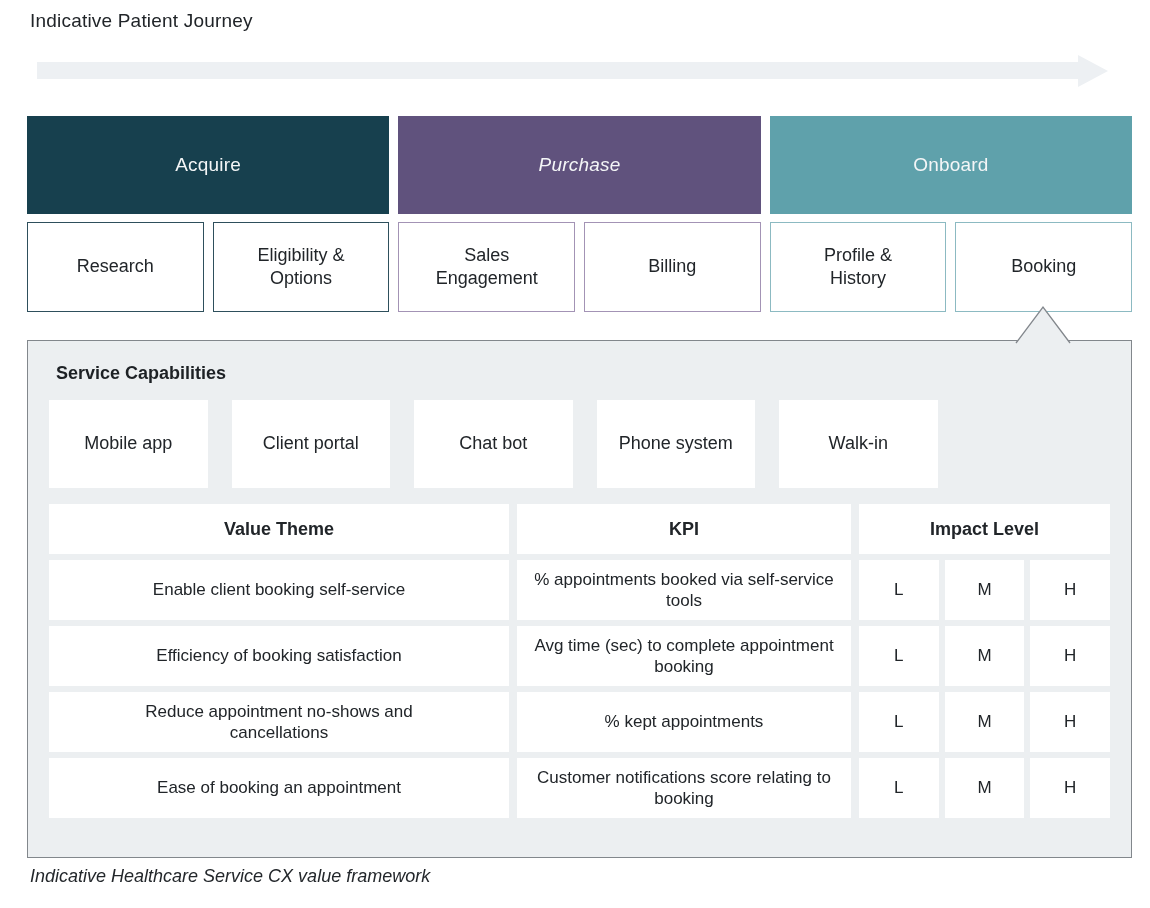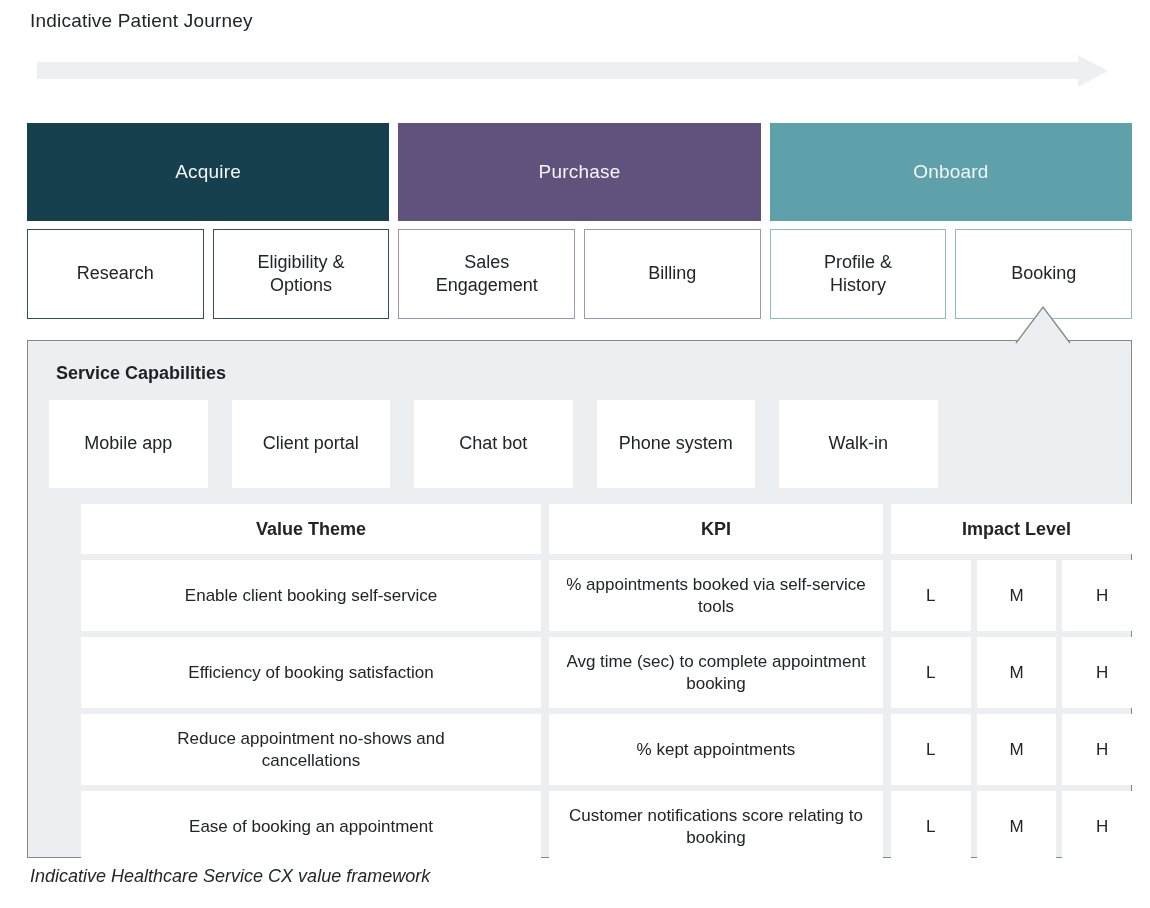--- a/index.html
+++ b/index.html
@@ -6,39 +6,39 @@
   .page{
     position:relative;width:1150px;height:908px;background:#ffffff;overflow:hidden;
     font-family:"Liberation Sans","DejaVu Sans",sans-serif;color:#212529;
   }
   .title{position:absolute;left:30px;top:10px;font-size:19px;letter-spacing:.2px;}
   
   .arrow-bar{position:absolute;left:37px;top:62px;width:1043px;height:17px;background:#edf0f3;}
   .arrow-head{position:absolute;left:1078px;top:54.5px;width:0;height:0;
     border-top:16px solid transparent;border-bottom:16px solid transparent;border-left:30px solid #edf0f3;}
   
-  .journey{position:absolute;left:27px;top:123px;width:1105px;
+  .journey{position:absolute;left:27px;top:116px;width:1105px;
     display:grid;grid-template-columns:repeat(6,1fr);grid-template-rows:98px 90px;column-gap:9px;row-gap:8px;}
   .phase{grid-column:span 2;display:flex;align-items:center;justify-content:center;
     color:#f4f6f7;font-size:19px;letter-spacing:.2px;}
   .stage{background:#ffffff;border:1.5px solid #555;box-sizing:border-box;
     display:flex;align-items:center;justify-content:center;text-align:center;
     font-size:18px;line-height:1.3;padding:0 26px;}
   
   .pointer{position:absolute;left:1015px;top:304px;z-index:3;}
   
   .panel{position:absolute;left:27px;top:340px;width:1105px;height:518px;box-sizing:border-box;
     background:#eceff1;border:1.3px solid #82878c;padding:20px 11px 0 21px;z-index:1;}
   .panel-title{font-size:18px;font-weight:bold;margin:2px 0 16px 7px;color:#1d2125;}
   .chips{display:grid;grid-template-columns:repeat(6,1fr);gap:24px;height:88px;margin-bottom:16px;}
   .chip{background:#ffffff;display:flex;align-items:center;justify-content:center;text-align:center;
     font-size:18px;line-height:1.3;padding:0 18px;}
   
-  .cx-table{display:flex;flex-direction:column;gap:6px;margin-left:32px;}
-  .trow{display:flex;gap:8px;height:71px;}
+  .cx-table{display:flex;flex-direction:column;gap:6px;}
+  .trow{display:flex;gap:8px;height:60px;}
   .trow.thead{height:50px;}
   .cell{background:#ffffff;display:flex;align-items:center;justify-content:center;
     text-align:center;font-size:17px;line-height:1.25;box-sizing:border-box;}
   .th{font-weight:bold;font-size:18px;}
   .col-value{flex:0 0 460px;padding:0 60px;}
   .col-kpi{flex:0 0 334px;padding:0 10px;}
   .col-impact{flex:0 0 251px;}
   .impact-group{flex:0 0 251px;display:flex;gap:6px;}
   .impact-cell{flex:1;}
   .caption{position:absolute;left:30px;top:866px;font-size:18px;font-style:italic;color:#23272b;}
@@ -48,21 +48,21 @@
 
 <div class="page">
 
   <div class="title">Indicative Patient Journey</div>
 
   <div class="arrow-bar" style="background-color: rgb(237, 240, 243);"></div>
   <div class="arrow-head"></div>
 
   <div class="journey">
     <div class="phase" style="background-color: rgb(23, 64, 78);">Acquire</div>
-    <div class="phase" style="background-color: rgb(96, 82, 125);">Purchase</div>
+    <div class="phase" style="background-color: rgb(96, 82, 125); font-style: italic;">Purchase</div>
     <div class="phase" style="background-color: rgb(95, 161, 171);">Onboard</div>
 
     <div class="stage" style="border-color: rgb(46, 79, 92);">Research</div>
     <div class="stage" style="border-color: rgb(46, 79, 92);">Eligibility &amp; Options</div>
     <div class="stage" style="border-color: rgb(163, 147, 181);">Sales Engagement</div>
     <div class="stage" style="border-color: rgb(163, 147, 181);">Billing</div>
     <div class="stage" style="border-color: rgb(140, 186, 194);">Profile &amp; History</div>
     <div class="stage" style="border-color: rgb(140, 186, 194);">Booking</div>
   </div>
 

